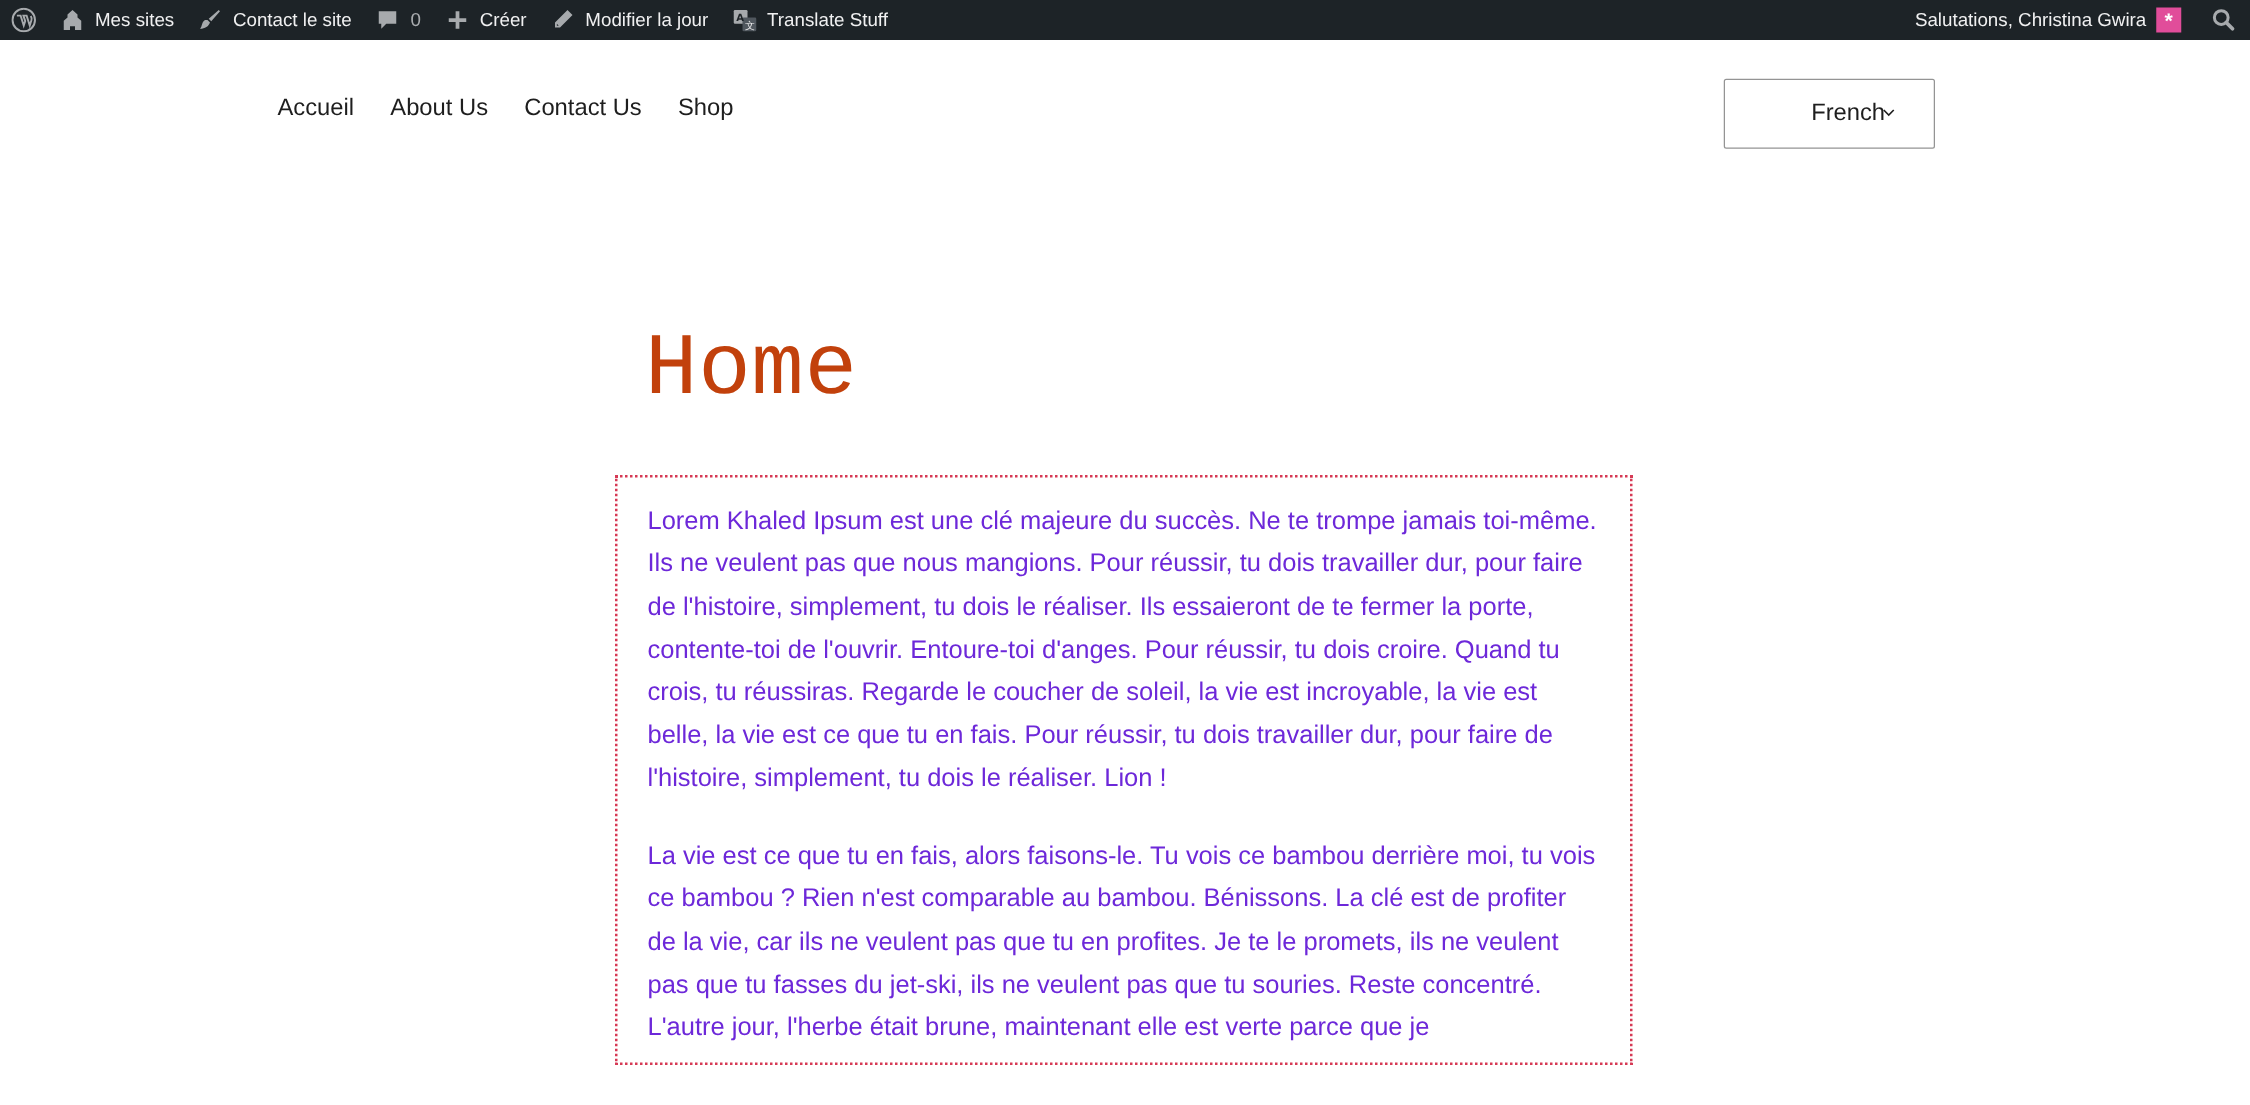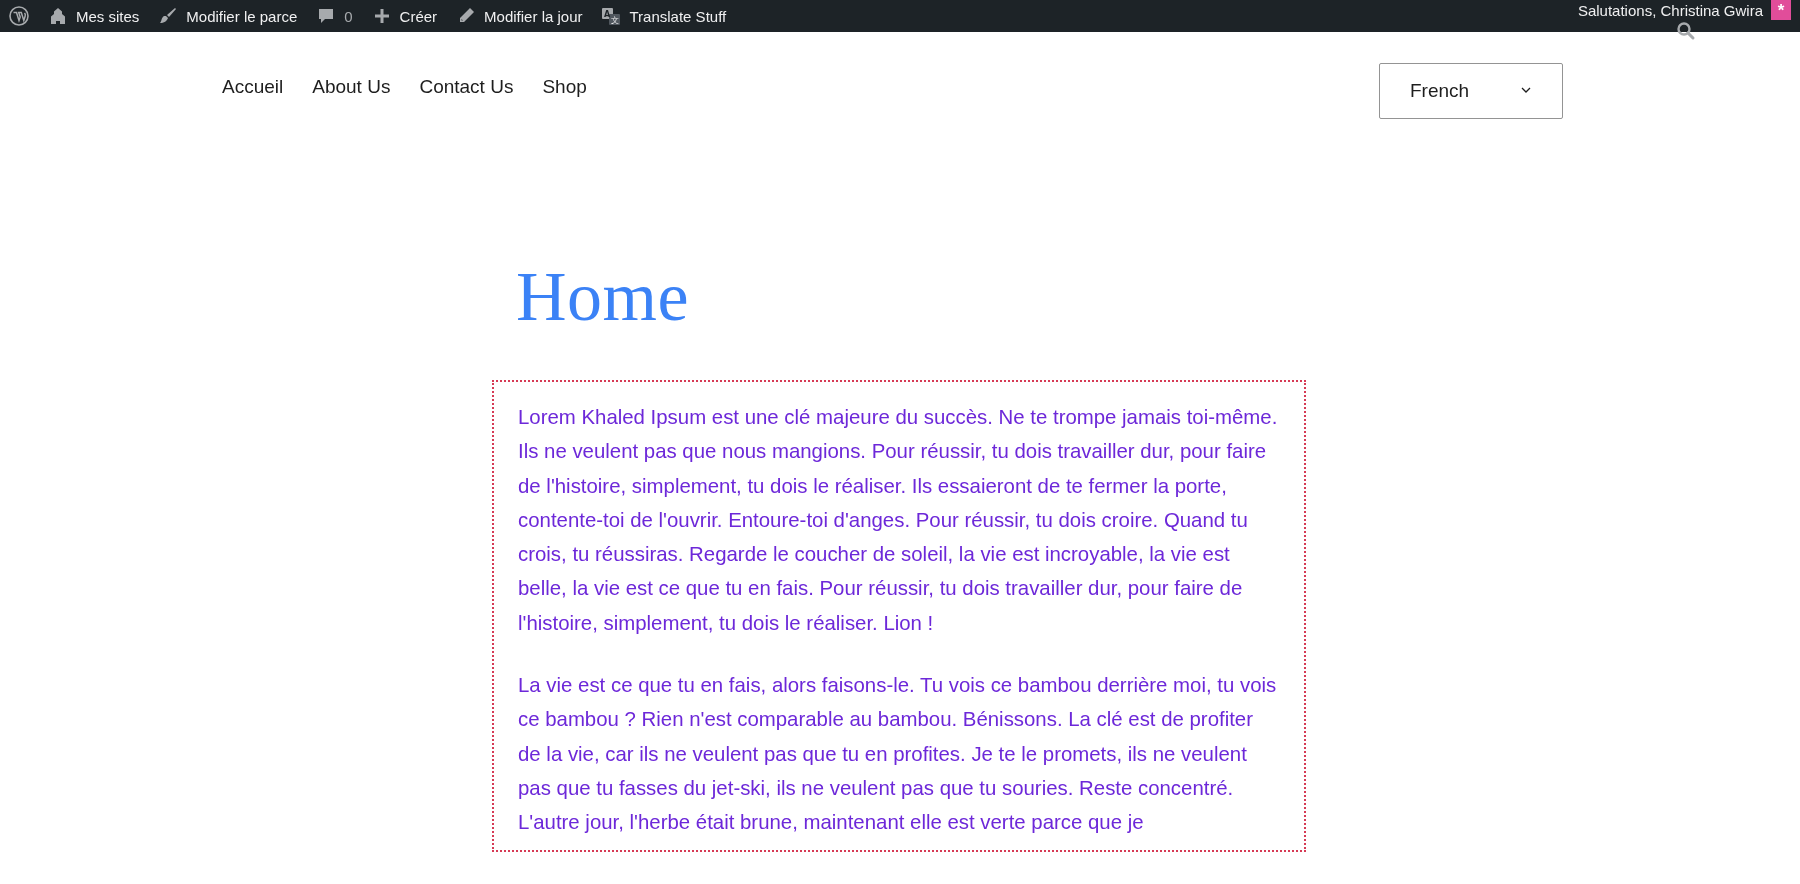--- a/index.html
+++ b/index.html
@@ -6,46 +6,46 @@
     html, body { width: 1800px; height: 884px; overflow: hidden; background: #ffffff; }
     body { font-family: "DejaVu Sans", "Liberation Sans", sans-serif; color: #1e1e1e; position: relative; }
 
     
     .adminbar {
       position: absolute; left: 0; top: 0; width: 1800px; height: 32px;
       background: #1d2327; color: #f0f0f1; display: flex; align-items: center;
       font-family: "Liberation Sans", sans-serif; font-size: 15px;
     }
     .ab-left { display: flex; align-items: center; height: 100%; }
-    .ab-right { margin-left: auto; display: flex; align-items: center; height: 100%; flex-direction: column; }
+    .ab-right { margin-left: auto; display: flex; align-items: center; height: 100%; }
     .ab-item { display: flex; align-items: center; height: 100%; padding: 0 9px; color: #f0f0f1; cursor: pointer; white-space: nowrap; }
     .ab-item .ic { display: inline-flex; width: 22px; height: 22px; margin-right: 7px; align-items: center; justify-content: center; color: #a7aaad; }
     .ab-item .ic svg { width: 20px; height: 20px; fill: #a7aaad; }
     .ab-wp { padding: 0 8px 0 8px; }
     .ab-wp .ic { margin-right: 0; }
     .ab-count { color: #a7aaad; }
     .avatar { width: 20px; height: 20px; background: #e14d9a; margin-left: 8px; display: inline-flex; align-items: center; justify-content: center; color: #fff; font-size: 17px; font-weight: bold; line-height: 1; }
     .ab-search { padding: 0 10px 0 14px; }
 
     
     .site-nav { position: absolute; left: 190px; top: 76px; display: flex; gap: 0; margin-left: 32px; }
     .nav-link { font-family: "Liberation Sans", sans-serif; font-size: 19px; color: #1e1e1e; text-decoration: none; margin-right: 29px; cursor: pointer; }
 
     .lang-select {
-      position: absolute; left: 1379px; top: 63px; width: 184px; height: 56px;
+      position: absolute; left: 1379px; top: 63px; width: 169px; height: 56px;
       border: 1px solid #949494; border-radius: 2px; background: #fff;
       display: flex; align-items: center; padding-left: 30px; cursor: pointer;
-      font-family: "Liberation Sans", sans-serif; font-size: 19px; color: #1e1e1e;
+      font-family: "Liberation Sans", sans-serif; font-size: 19px; color: #1e1e1e; justify-content: center;
     }
     .lang-select .chev { position: absolute; right: 29px; top: 19px; width: 14px; height: 14px; }
 
     
     .page-title {
-      position: absolute; left: 516px; top: 258px; font-family: Liberation Serif, serif;
-      font-size: 70px; font-weight: 400; color: #3b82f6; letter-spacing: 0.5px; line-height: 1.1;
+      position: absolute; left: 516px; top: 258px; font-family: Liberation Mono, monospace;
+      font-size: 70px; font-weight: 400; color: #c2410c; letter-spacing: 0.5px; line-height: 1.1;
     }
     .content-box {
       position: absolute; left: 492px; top: 380px; width: 814px; height: 472px;
       border: 2px dotted #d63a55; padding: 18px 24px 0 24px; overflow: hidden;
     }
     .content-box p {
       font-family: "Liberation Sans", sans-serif; font-size: 20.4px; line-height: 34.3px; color: #6d28d9;
       margin-bottom: 28px;
     }
   </style>
@@ -69,21 +69,21 @@
           </svg>
       </span>
       <span>Mes sites</span>
     </div>
     <div class="ab-item">
       <span class="ic">
         <svg viewBox="0 0 20 20">
             <path d="M17 2l1 1-7 8-2-2zM8 10l2 2c-1 3-4 5-8 5 2-2 1-5 4-7z"></path>
           </svg>
       </span>
-      <span>Modifier le parce</span>
+      <span>Contact le site</span>
     </div>
     <div class="ab-item">
       <span class="ic">
         <svg viewBox="0 0 20 20">
             <path d="M3 3h14v10H9l-4 4v-4H3z"></path>
           </svg>
       </span>
       <span class="ab-count">0</span>
     </div>
     <div class="ab-item">

